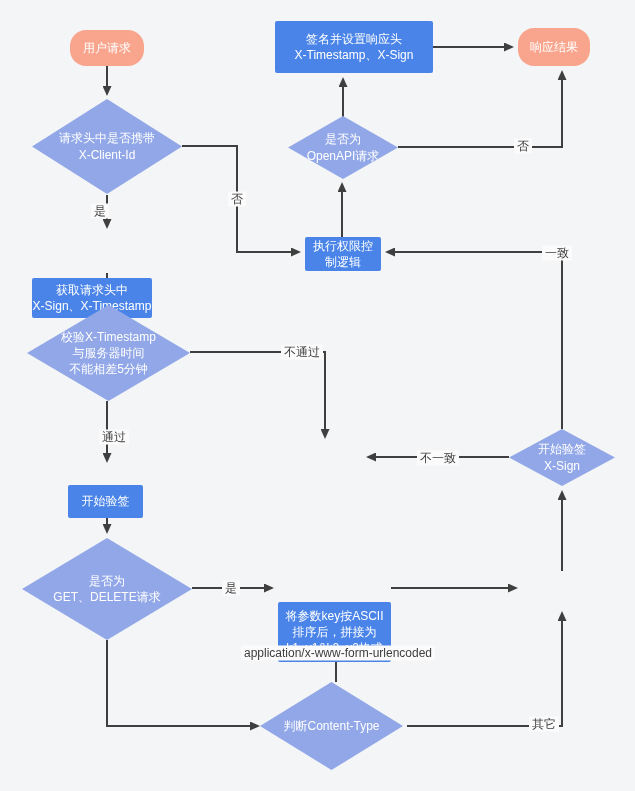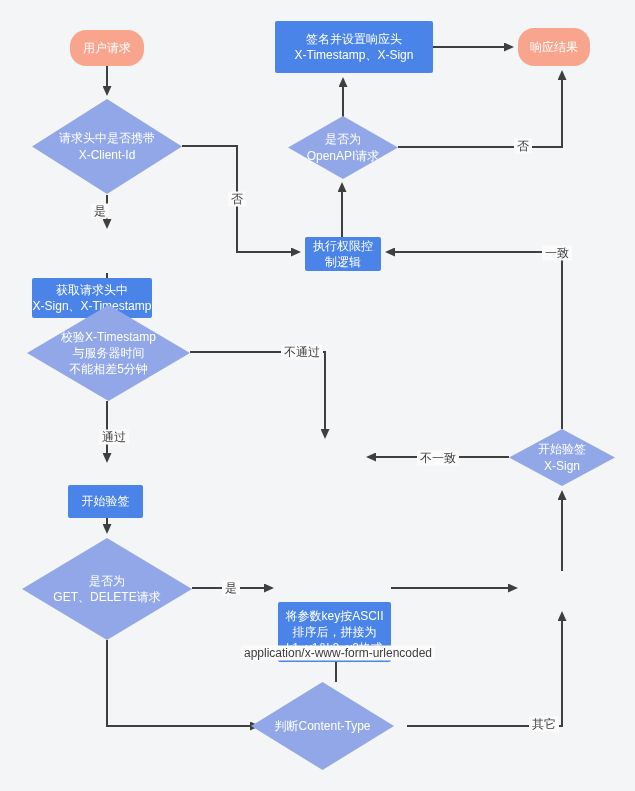--- a/index.html
+++ b/index.html
@@ -88,21 +88,21 @@
 X-Sign</div>
 
   <div class="node decision" style="left:22px;top:538px;width:170px;height:102px;">是否为
 GET、DELETE请求</div>
 
   <div class="node process" style="left:278px;top:558px;width:113px;height:60px;margin-top:44px;">将参数key按ASCII
 排序后，拼接为
 k1=v1&amp;k2=v2格式</div>
 
 
-  <div class="node decision" style="left:251px;top:682px;width:143px;height:88px;">判断Content-Type</div>
+  <div class="node decision" style="left:260px;top:682px;width:143px;height:88px;">判断Content-Type</div>
 
   <div class="edge-label" style="left:100px;top:211px;">是</div>
   <div class="edge-label" style="left:237px;top:199px;">否</div>
   <div class="edge-label" style="left:106px;top:437px;margin-left:8px;">通过</div>
   <div class="edge-label" style="left:302px;top:352px;">不通过</div>
   <div class="edge-label" style="left:231px;top:588px;">是</div>
   <div class="edge-label" style="left:557px;top:253px;">一致</div>
   <div class="edge-label" style="left:438px;top:458px;">不一致</div>
   <div class="edge-label" style="left:523px;top:146px;">否</div>
   <div class="edge-label" style="left:338px;top:653px;">application/x-www-form-urlencoded</div>

